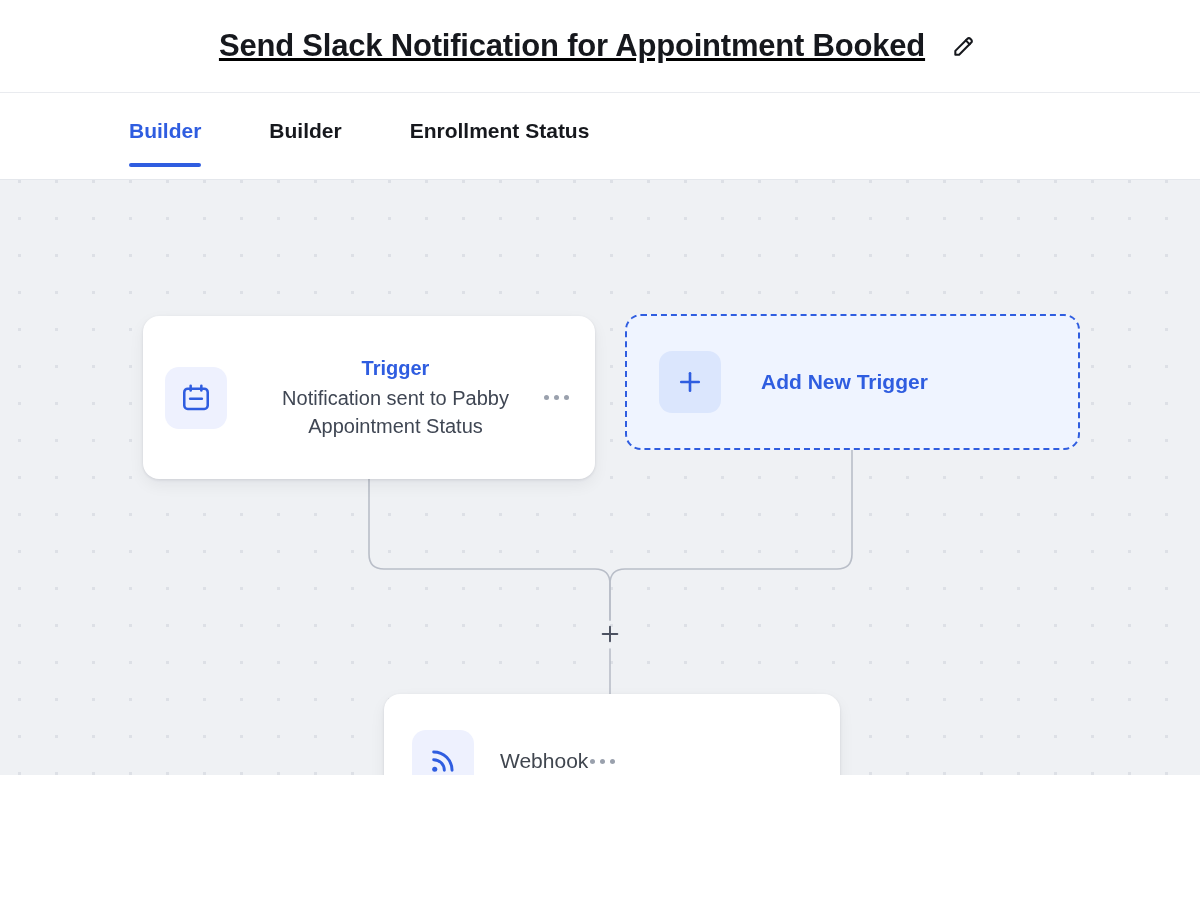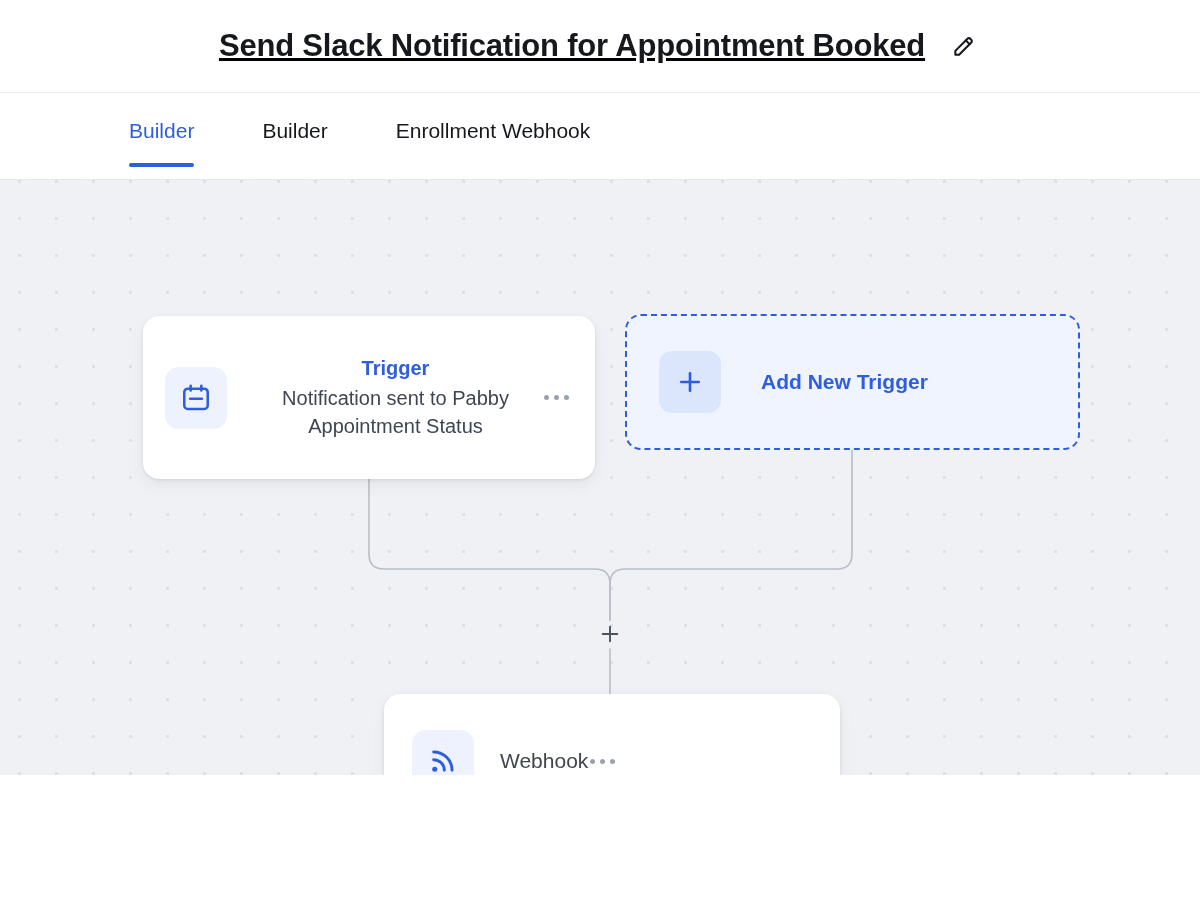--- a/index.html
+++ b/index.html
@@ -63,21 +63,21 @@
     display: flex;
     align-items: flex-start;
     padding-left: 129px;
     gap: 68px;
   }
   .tab {
     position: relative;
     padding-top: 26px;
     padding-bottom: 24px;
     font-size: 21px;
-    font-weight: 400;
+    font-weight: 700;
     color: #16181d;
     cursor: pointer;
     white-space: nowrap;
     background: transparent;
     border: none;
     font-family: inherit;
   }
   .tab.active { color: #2f5de0; }
   .tab.active::after {
     content: "";
@@ -254,21 +254,21 @@
           <path d="M4 16.5 15.2 5.3a1.8 1.8 0 0 1 2.6 0l0.9 0.9a1.8 1.8 0 0 1 0 2.6L7.5 20H4z"></path>
           <path d="M13.7 6.8 17.2 10.3"></path>
         </svg>
       </span>
     </button>
   </div>
 
   <div class="tabbar">
     <button class="tab active">Builder</button>
     <button class="tab">Builder</button>
-    <button class="tab">Enrollment Webhook</button>
+    <button class="tab">Enrollment Status</button>
   </div>
 
   <div class="canvas">
 
     <svg class="edges" viewBox="0 0 1200 738" width="1200" height="738">
       <g fill="none" stroke="#b9bec8" stroke-width="1.6" stroke-linecap="round">
 
         <path d="M369,299 L369,374 Q369,389 384,389 L595,389 Q610,389 610,404 L610,440"></path>
 
         <path d="M852,270 L852,374 Q852,389 837,389 L625,389 Q610,389 610,404 L610,440"></path>

